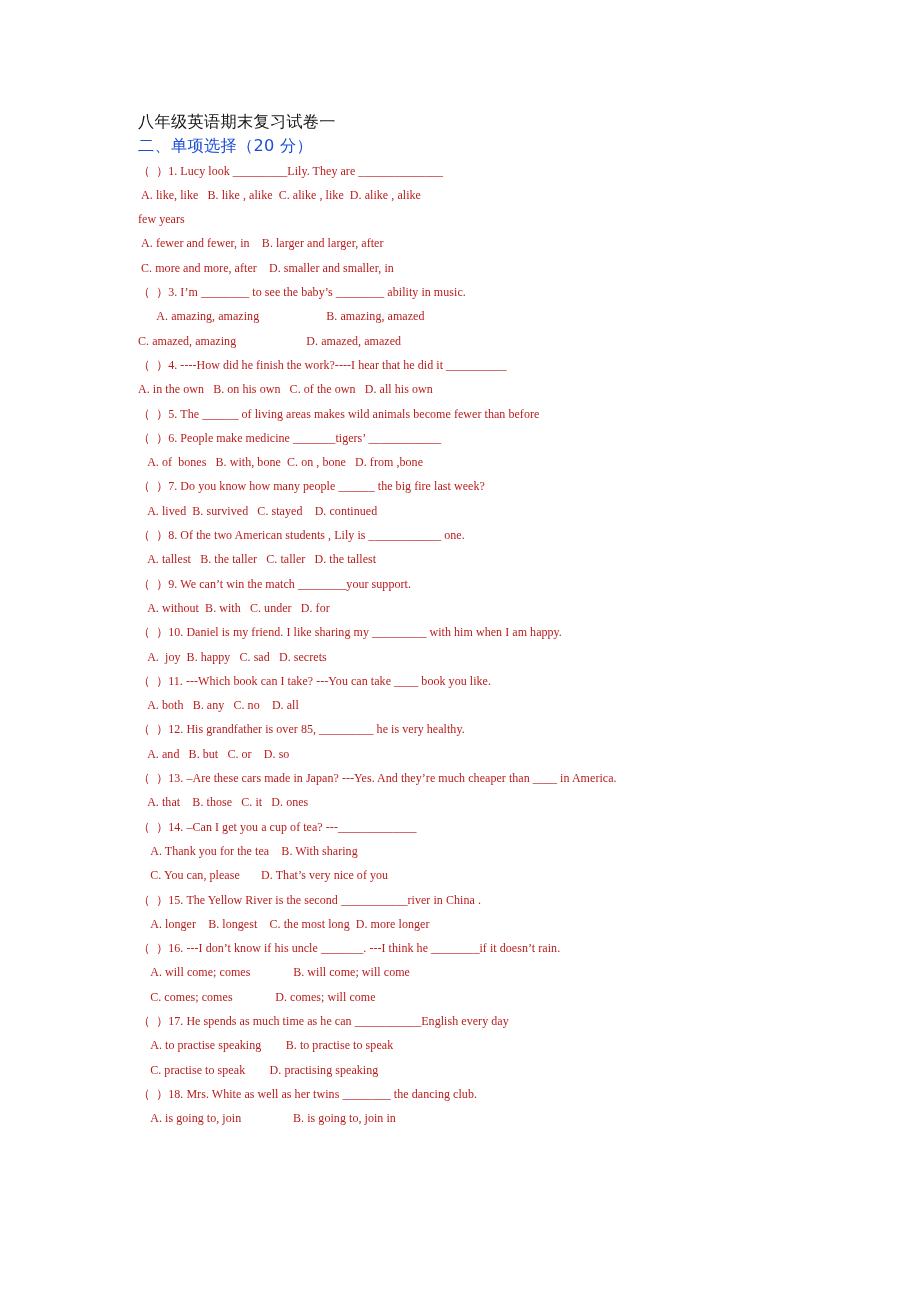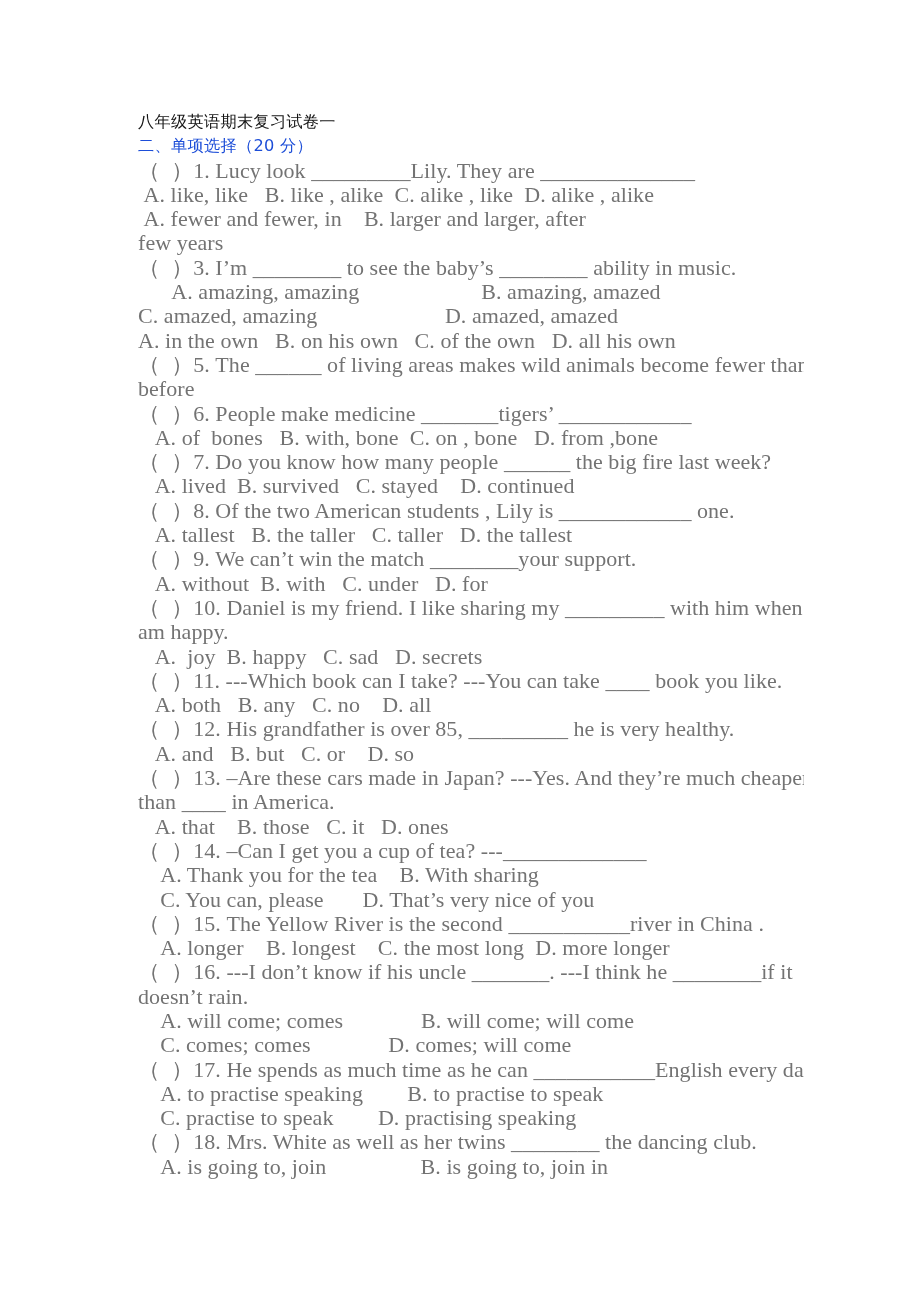--- a/index.html
+++ b/index.html
@@ -16,25 +16,25 @@
     font-family: "Liberation Serif", "DejaVu Serif", serif;
     color: #000000;
   }
   .content {
     position: absolute;
     left: 138px;
     top: 110px;
     width: 680px;
   }
   .line {
-    font-size: 22px;
+    font-size: 12px;
     line-height: 24.3px;
     white-space: pre-wrap;
     letter-spacing: 0.05px;
-    color: #737373;
+    color: #b91c1c;
   }
   .title-cn {
     font-family: "DejaVu Sans", "Liberation Sans", sans-serif;
     font-size: 16.2px;
     line-height: 24.3px;
     letter-spacing: 0.3px;
     color: #141414;
   }
   .sec-cn {
     font-family: "DejaVu Sans", "Liberation Sans", sans-serif;
@@ -52,25 +52,27 @@
 <div class="page">
   <div class="content">
 
     <div class="title-cn">八年级英语期末复习试卷一</div>
 
     <div class="sec-cn">二、单项选择（20 分）</div>
 
     <div id="question-list">
         <div class="line i0">（  ）1. Lucy look _________Lily. They are ______________</div>
         <div class="line i0"> A. like, like   B. like , alike  C. alike , like  D. alike , alike</div>
+        <div class="line i0">few years</div>
         <div class="line i0"> A. fewer and fewer, in    B. larger and larger, after</div>
-        <div class="line i0">few years</div>
+        <div class="line i0"> C. more and more, after    D. smaller and smaller, in</div>
         <div class="line i0">（  ）3. I’m ________ to see the baby’s ________ ability in music.</div>
         <div class="line i0">      A. amazing, amazing                      B. amazing, amazed</div>
         <div class="line i0">C. amazed, amazing                       D. amazed, amazed</div>
+        <div class="line i0">（  ）4. ----How did he finish the work?----I hear that he did it __________</div>
         <div class="line i0">A. in the own   B. on his own   C. of the own   D. all his own</div>
         <div class="line i0">（  ）5. The ______ of living areas makes wild animals become fewer than before</div>
         <div class="line i0">（  ）6. People make medicine _______tigers’ ____________</div>
         <div class="line i0">   A. of  bones   B. with, bone  C. on , bone   D. from ,bone</div>
         <div class="line i0">（  ）7. Do you know how many people ______ the big fire last week?</div>
         <div class="line i0">   A. lived  B. survived   C. stayed    D. continued</div>
         <div class="line i0">（  ）8. Of the two American students , Lily is ____________ one.</div>
         <div class="line i0">   A. tallest   B. the taller   C. taller   D. the tallest</div>
         <div class="line i0">（  ）9. We can’t win the match ________your support.</div>
         <div class="line i0">   A. without  B. with   C. under   D. for</div>

